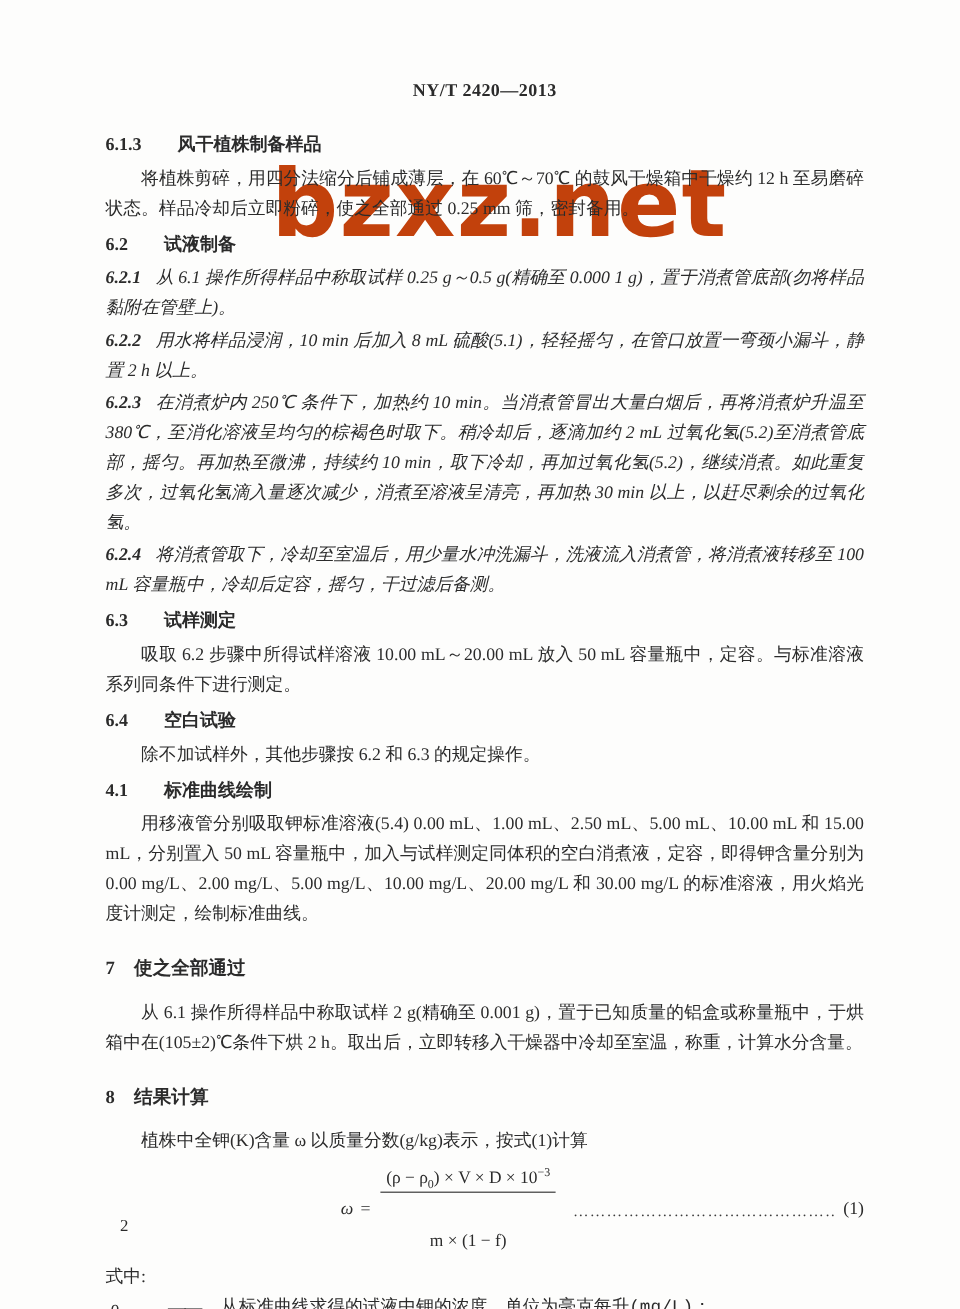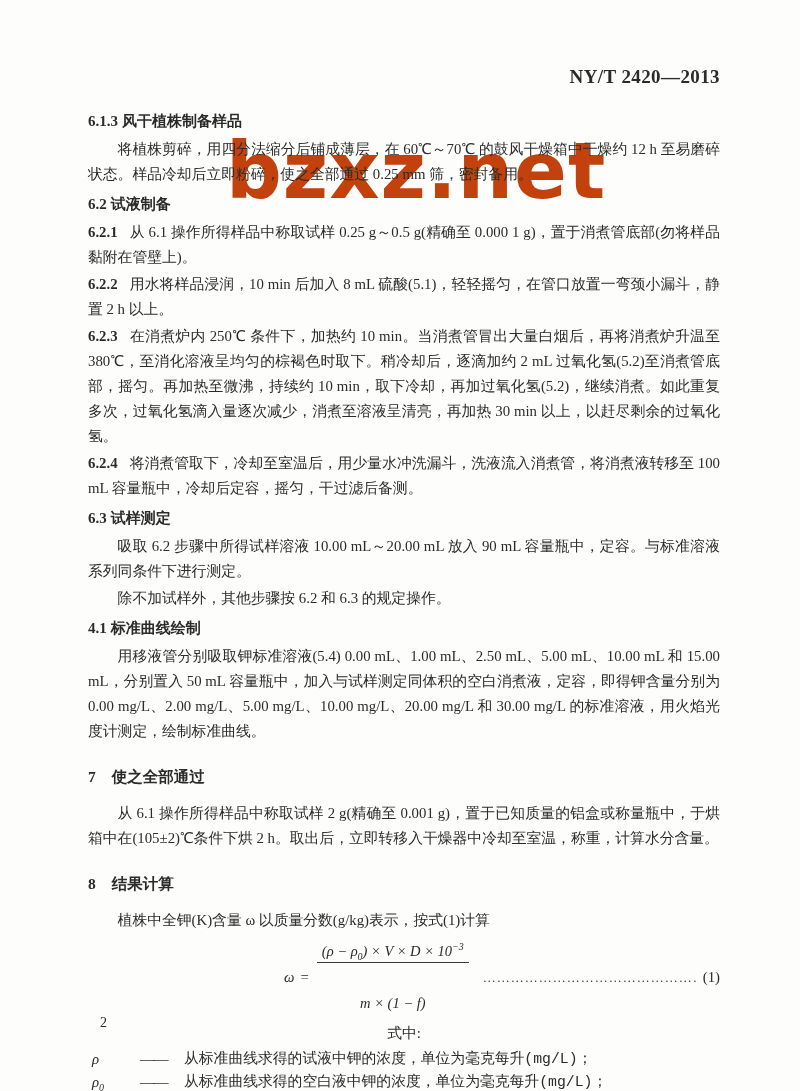--- a/index.html
+++ b/index.html
@@ -30,67 +30,66 @@
     position:absolute;
     left:88px; top:64px;
     width:632px;
     z-index:1;
     font-size:14.8px;
     line-height:25px;
     text-align:justify;
   }
   .doc-header {
     font-weight:bold;
-    font-size:19px;
+    font-size:15px;
     letter-spacing:0.4px;
     margin:0 0 20px 0;
-    text-align:right;
+    text-align:center;
   }
   .clause-h {
-    display:flex; gap:4px;
+    display:flex; gap:30px;
     font-weight:bold;
     font-size:15px;
     margin:5px 0 3px 0;
     text-align:left;
   }
   .section-h {
     display:flex; gap:16px;
     font-weight:bold;
     font-size:15.5px;
     margin:20px 0 12px 0;
     text-align:left;
   }
   p.indent { margin:0 0 2px 0; text-indent:2em; }
-  p.clause { margin:0 0 2px 0; }
+  p.clause { margin:0 0 2px 0;font-style:italic; }
   p.clause .clause-num { font-weight:bold; margin-right:12px; }
   .formula-row {
     display:flex; align-items:center;
     margin:8px 0 6px 0;
     padding-left:196px;
   }
   .f-lhs { font-style:italic; margin-right:6px; }
   .f-eq { margin-right:8px; }
   .frac {
     display:inline-flex; flex-direction:column;
     text-align:center;
-    font-style:italic;
     font-size:14.5px;
     line-height:20px;
     margin-right:14px;
   }
   .frac .num { border-bottom:1.4px solid #3a3a3a; padding:0 5px 1px 5px; }
   .frac .den { padding-top:1px;margin-top:29px; }
   sup.exp { font-size:10px; vertical-align:super; line-height:0; }
   sub.idx { font-size:10px; vertical-align:sub; line-height:0; }
   .f-dots {
     flex:1; overflow:hidden; white-space:nowrap;
     letter-spacing:1px; color:#3a3a3a; font-size:13px;
   }
   .f-no { margin-left:6px; }
-  .where-label { margin:8px 0 2px 0; text-align:center; }
+  .where-label { margin:8px 0 2px 0; text-align:left; }
   .vars { margin:2px 0 0 4px; }
   .var-row { display:flex; line-height:22.5px; text-align:left; }
   .var-sym { width:48px; font-style:italic; flex:0 0 auto; }
   .var-dash { width:44px; flex:0 0 auto; letter-spacing:-1px; }
   .var-desc { flex:1;font-family:Liberation Mono, monospace; }
   .page-num {
     position:absolute;
     left:100px; top:1015px;
     z-index:1;
     font-size:14px;
@@ -127,22 +126,26 @@
       <span class="clause-num">6.2.3</span><span>在消煮炉内 250℃ 条件下，加热约 10 min。当消煮管冒出大量白烟后，再将消煮炉升温至 380℃，至消化溶液呈均匀的棕褐色时取下。稍冷却后，逐滴加约 2 mL 过氧化氢(5.2)至消煮管底部，摇匀。再加热至微沸，持续约 10 min，取下冷却，再加过氧化氢(5.2)，继续消煮。如此重复多次，过氧化氢滴入量逐次减少，消煮至溶液呈清亮，再加热 30 min 以上，以赶尽剩余的过氧化氢。</span>
     </p>
     <p class="clause">
       <span class="clause-num">6.2.4</span><span>将消煮管取下，冷却至室温后，用少量水冲洗漏斗，洗液流入消煮管，将消煮液转移至 100 mL 容量瓶中，冷却后定容，摇匀，干过滤后备测。</span>
     </p>
 
     <div class="clause-h">
       <span>6.3</span>
       <span>试样测定</span>
     </div>
-    <p class="indent">吸取 6.2 步骤中所得试样溶液 10.00 mL～20.00 mL 放入 90 mL 容量瓶中，定容。与标准溶液系列同条件下进行测定。</p>
+    <p class="indent">吸取 6.2 步骤中所得试样溶液 10.00 mL～20.00 mL 放入 50 mL 容量瓶中，定容。与标准溶液系列同条件下进行测定。</p>
 
+    <div class="clause-h">
+      <span>6.4</span>
+      <span>空白试验</span>
+    </div>
     <p class="indent">除不加试样外，其他步骤按 6.2 和 6.3 的规定操作。</p>
 
     <div class="clause-h">
       <span>4.1</span>
       <span>标准曲线绘制</span>
     </div>
     <p class="indent">用移液管分别吸取钾标准溶液(5.4) 0.00 mL、1.00 mL、2.50 mL、5.00 mL、10.00 mL 和 15.00 mL，分别置入 50 mL 容量瓶中，加入与试样测定同体积的空白消煮液，定容，即得钾含量分别为 0.00 mg/L、2.00 mg/L、5.00 mg/L、10.00 mg/L、20.00 mg/L 和 30.00 mg/L 的标准溶液，用火焰光度计测定，绘制标准曲线。</p>
 
     <div class="section-h">
       <span>7</span>

